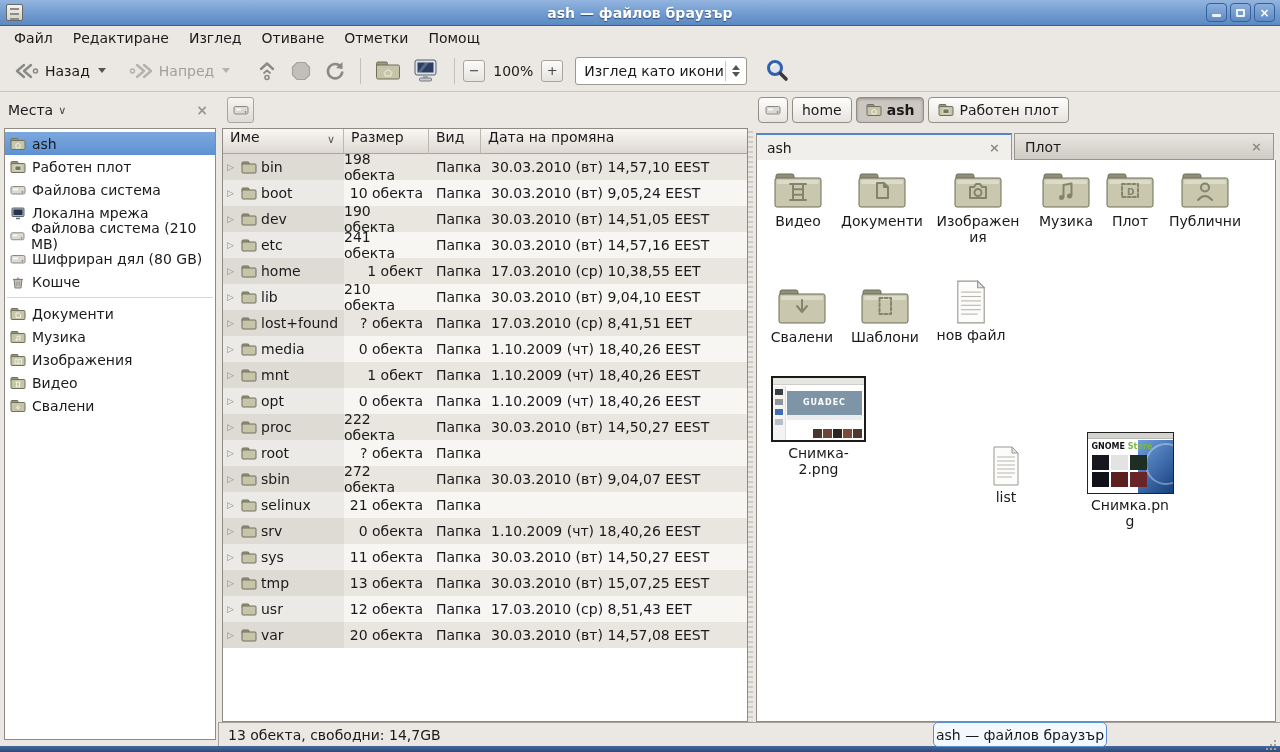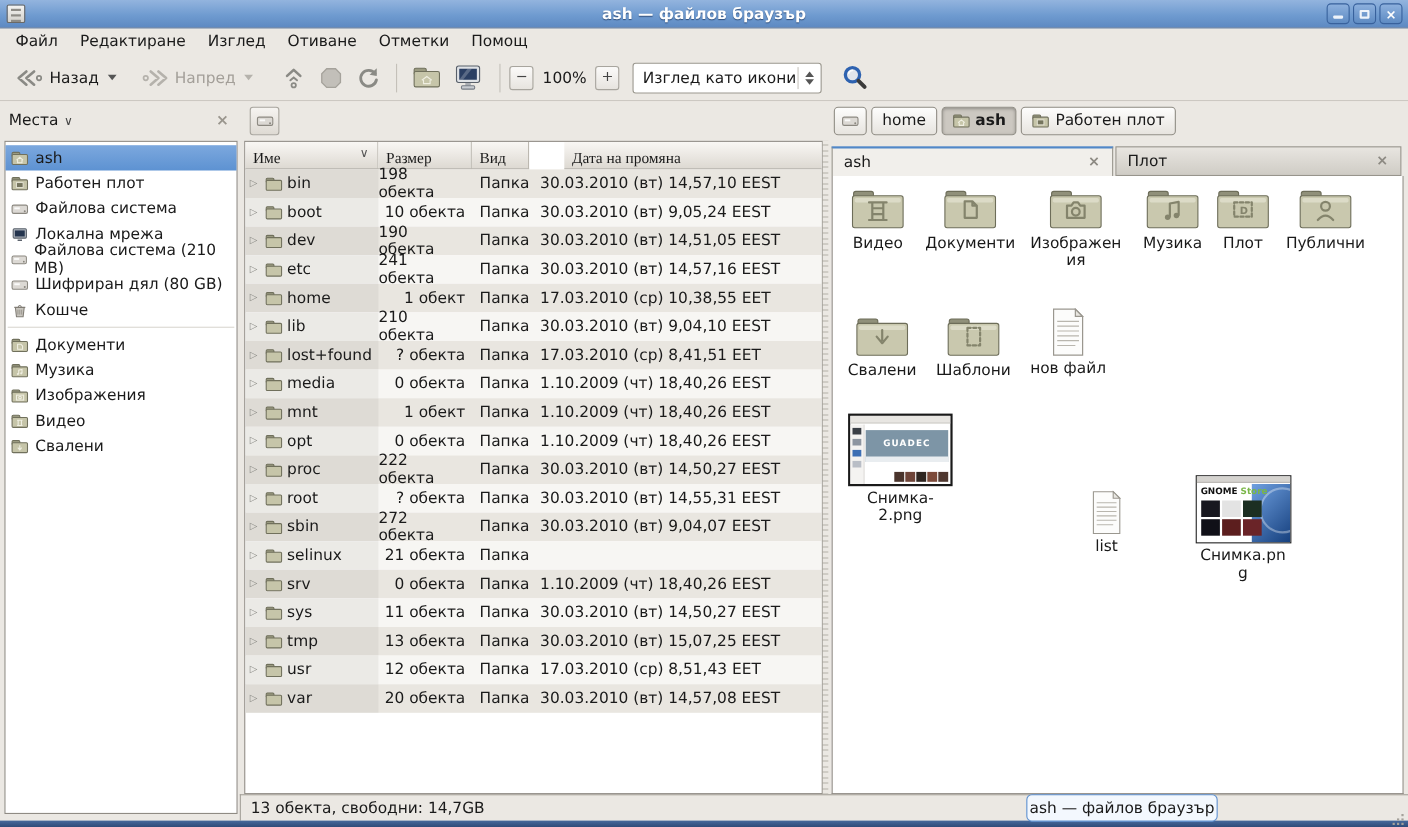--- a/index.html
+++ b/index.html
@@ -64,25 +64,25 @@
   .side-sep { border-top:1px solid #dad7d1; margin:4px 2px; }
 
   
   .tree-root-btn { position:absolute; left:227px; top:5px; width:27px; height:26px;
     border:1px solid #a8a59e; border-radius:3px; background:linear-gradient(#f6f4f1,#dedad3);
     display:flex; align-items:center; justify-content:center; }
   .tree-pane { position:absolute; left:222px; top:36px; width:526px; height:594px;
     background:#fff; border:1px solid #8f8b84; overflow:hidden; }
   .thead { position:absolute; left:0; top:0; right:0; height:25px; display:flex; }
   .th { background:linear-gradient(#f9f7f4,#ddd9d2); border-right:1px solid #bcb8b0; border-bottom:1px solid #aaa69e;
-    display:flex; align-items:flex-end; padding-left:7px; position:relative;font-family:Liberation Serif, serif; }
+    display:flex; align-items:flex-start; padding-left:7px; position:relative; }
   .th-name { width:121px; }
   .th-size { width:85px; }
   .th-type { width:52px; }
-  .th-date { flex:1; border-right:none;margin-left:32px; }
+  .th-date { flex:1; border-right:none; }
   .sortglyph { position:absolute; right:8px; top:4px; font-size:11px; color:#555; }
   .tbody { position:absolute; left:0; top:25px; right:0; bottom:0; }
   .trow { position:absolute; left:0; right:0; height:26px; background:#f7f6f3; }
   .trow.shade { background:#e9e6e0; }
   .trow > div { position:absolute; top:0; height:26px; display:flex; align-items:center; }
   .cn { left:0; width:121px; background:rgba(92,86,70,0.07); padding-left:4px; gap:4px; }
   .cs { left:121px; width:85px; justify-content:flex-end; padding-right:6px; }
   .ct { left:206px; width:52px; padding-left:7px; }
   .cd { left:258px; right:0; padding-left:10px; }
   .exp { font-size:9px; color:#8a8a85; width:10px; }
@@ -564,21 +564,20 @@
             <div class="cn">
               <span class="exp">▷</span>
               <svg class="fsm" width="16" height="13" viewBox="0 0 16 13">
                 <rect class="ft" x="1" y="1" width="7" height="4" rx="1"></rect>
                 <rect class="fb" x="1" y="3" width="14" height="9" rx="1"></rect>
               </svg>
               <span>root</span>
             </div>
             <div class="cs">? обекта</div>
             <div class="ct">Папка</div>
-            <div class="cd">30.03.2010 (вт) 14,55,31 EEST</div>
           </div>
         <div class="trow shade" style="top:312px">
             <div class="cn">
               <span class="exp">▷</span>
               <svg class="fsm" width="16" height="13" viewBox="0 0 16 13">
                 <rect class="ft" x="1" y="1" width="7" height="4" rx="1"></rect>
                 <rect class="fb" x="1" y="3" width="14" height="9" rx="1"></rect>
               </svg>
               <span>sbin</span>
             </div>

